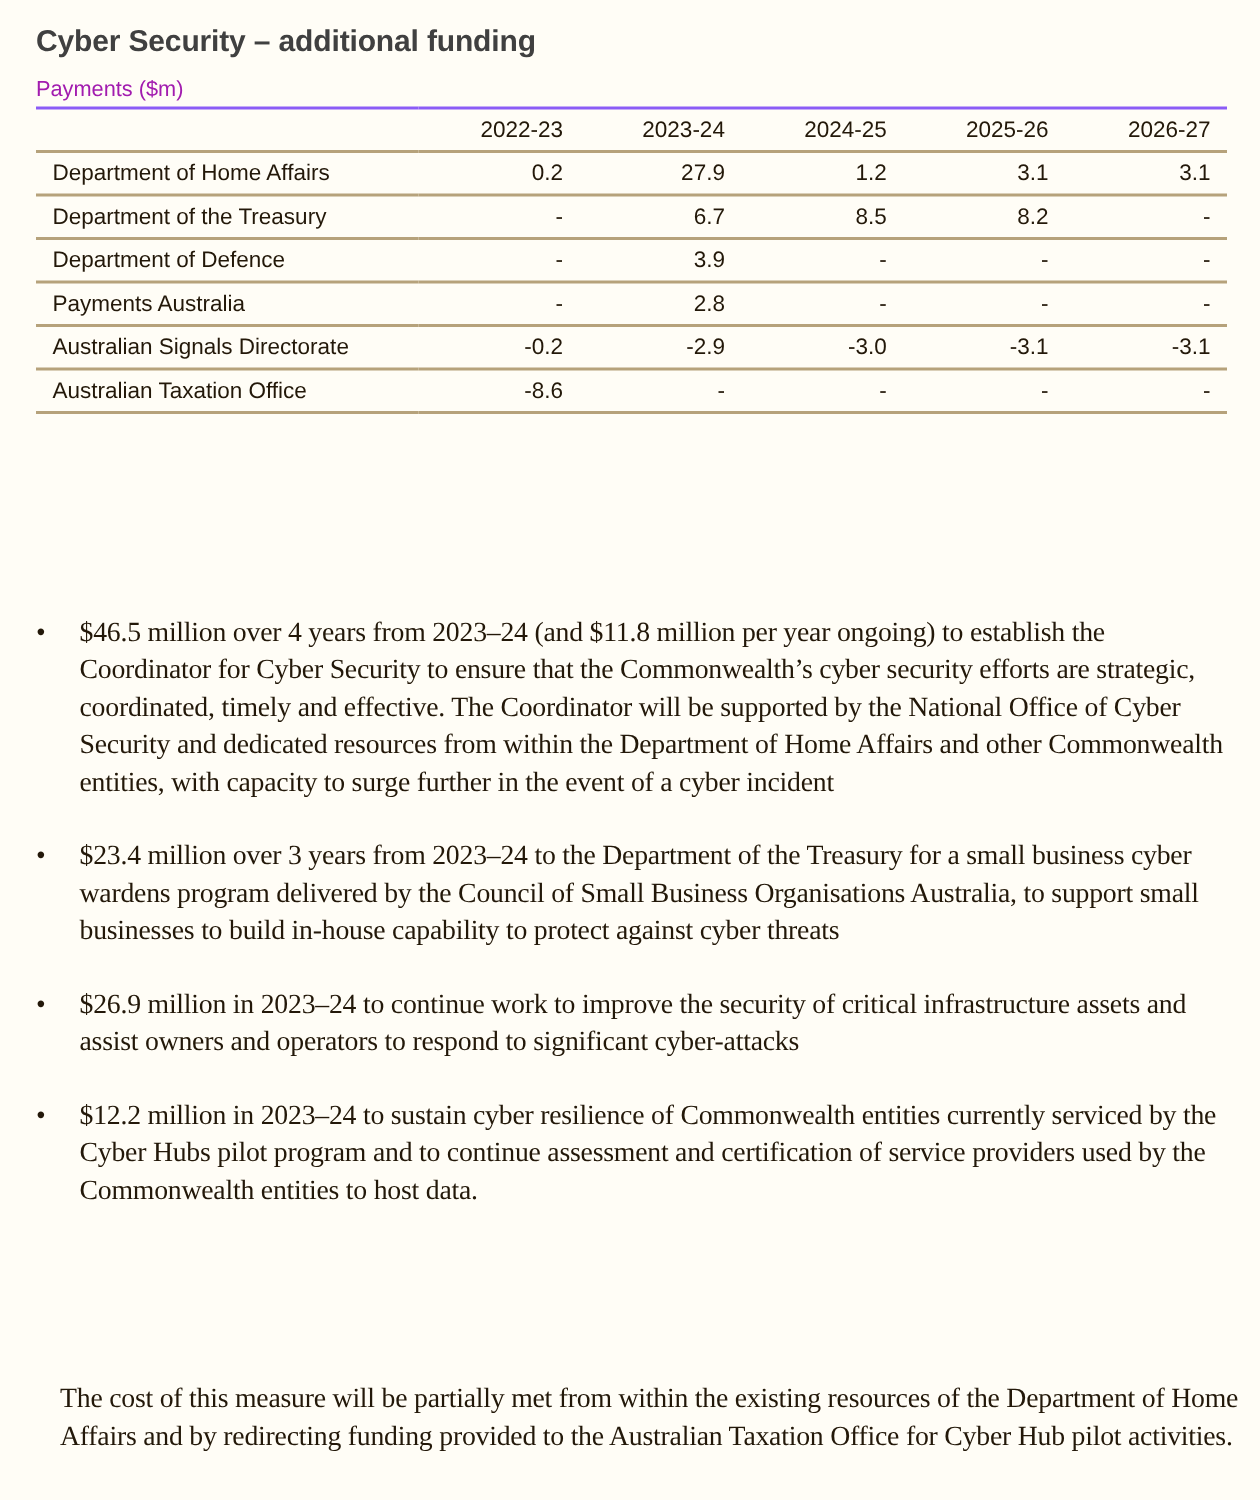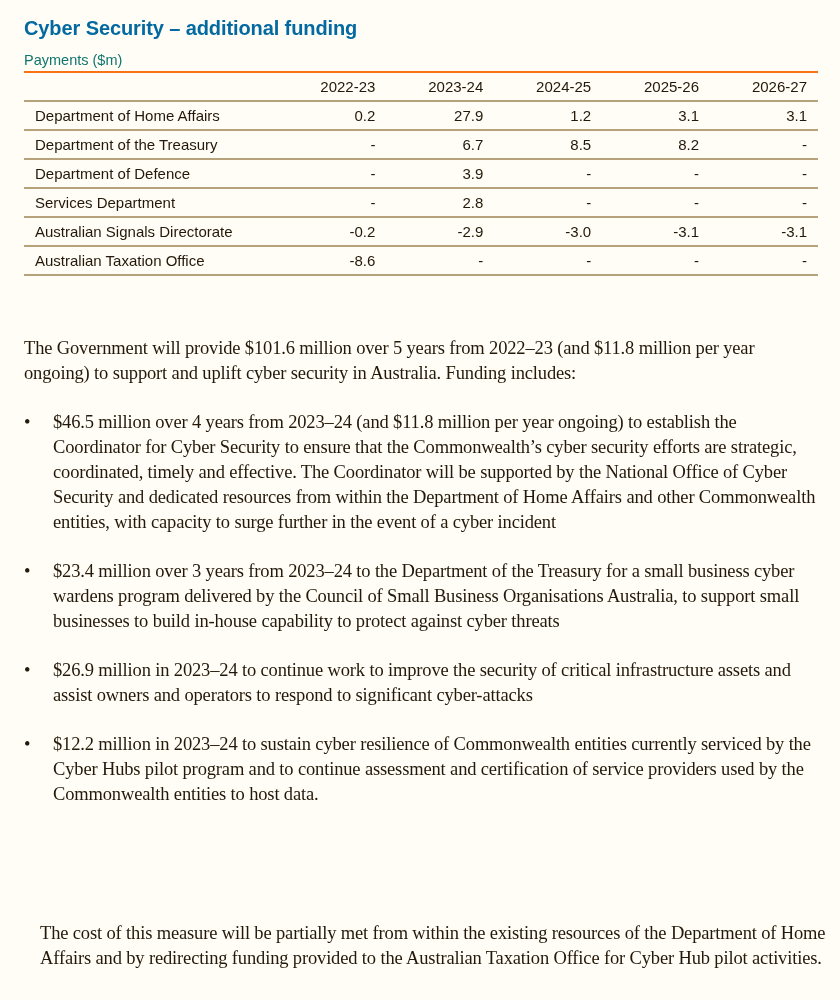--- a/index.html
+++ b/index.html
@@ -5,41 +5,41 @@
   html, body { margin: 0; padding: 0; }
   body {
     width: 840px; height: 1000px; overflow: hidden;
     background: #fffdf6;
     color: #2a1c0e;
   }
   .page { position: relative; width: 840px; height: 1000px; }
   .title {
     position: absolute; left: 24px; top: 17px;
     font-family: "Liberation Sans", sans-serif;
-    font-weight: bold; font-size: 20px; color: #0369a1;
+    font-weight: bold; font-size: 20px; color: #404040;
     letter-spacing: -0.1px;
   }
   .subtitle {
     position: absolute; left: 24px; top: 52px;
     font-family: "Liberation Sans", sans-serif;
-    font-size: 14.5px; color: #0f766e;
+    font-size: 14.5px; color: #a21caf;
   }
   table.funding {
     position: absolute; left: 24px; top: 71px;
     width: 794px;
     border-collapse: collapse;
     font-family: "Liberation Sans", sans-serif;
     font-size: 15px; color: #231809;
   }
   table.funding th, table.funding td {
     height: 27px; padding: 0; border-bottom: 2px solid #b6a27b;
     font-weight: normal;
   }
   table.funding thead tr { border-top: 2px solid #b6a27b; }
-  table.funding thead th { border-top: 2px solid #f97316; }
+  table.funding thead th { border-top: 2px solid #8b5cf6; }
   table.funding th.rowlabel, table.funding td.rowlabel { text-align: left; padding-left: 11px; width: 272px; }
   table.funding th.num, table.funding td.num { text-align: right; padding-right: 11px; width: 107px; }
   .body-text {
     position: absolute; left: 24px; width: 800px;
     font-family: "Liberation Serif", serif;
     font-size: 18.5px; line-height: 25px; color: #231809;
     letter-spacing: -0.15px;
   }
   .intro { top: 336px; }
   ul.bullets {
@@ -90,21 +90,21 @@
       </tr>
       <tr>
         <td class="rowlabel">Department of Defence</td>
         <td class="num">-</td>
         <td class="num">3.9</td>
         <td class="num">-</td>
         <td class="num">-</td>
         <td class="num">-</td>
       </tr>
       <tr>
-        <td class="rowlabel">Services Department</td>
+        <td class="rowlabel">Payments Australia</td>
         <td class="num">-</td>
         <td class="num">2.8</td>
         <td class="num">-</td>
         <td class="num">-</td>
         <td class="num">-</td>
       </tr>
       <tr>
         <td class="rowlabel">Australian Signals Directorate</td>
         <td class="num">-0.2</td>
         <td class="num">-2.9</td>
@@ -116,21 +116,20 @@
         <td class="rowlabel">Australian Taxation Office</td>
         <td class="num">-8.6</td>
         <td class="num">-</td>
         <td class="num">-</td>
         <td class="num">-</td>
         <td class="num">-</td>
       </tr>
     </tbody>
   </table>
 
-  <p class="body-text intro" style="margin:0">The Government will provide $101.6 million over 5 years from 2022–23 (and $11.8 million per year ongoing) to support and uplift cyber security in Australia. Funding includes:</p>
 
   <ul class="bullets">
     <li>
       <span class="bullet">•</span>
       <span>$46.5 million over 4 years from 2023–24 (and $11.8 million per year ongoing) to establish the Coordinator for Cyber Security to ensure that the Commonwealth’s cyber security efforts are strategic, coordinated, timely and effective. The Coordinator will be supported by the National Office of Cyber Security and dedicated resources from within the Department of Home Affairs and other Commonwealth entities, with capacity to surge further in the event of a cyber incident</span>
     </li>
     <li>
       <span class="bullet">•</span>
       <span>$23.4 million over 3 years from 2023–24 to the Department of the Treasury for a small business cyber wardens program delivered by the Council of Small Business Organisations Australia, to support small businesses to build in-house capability to protect against cyber threats</span>
     </li>

